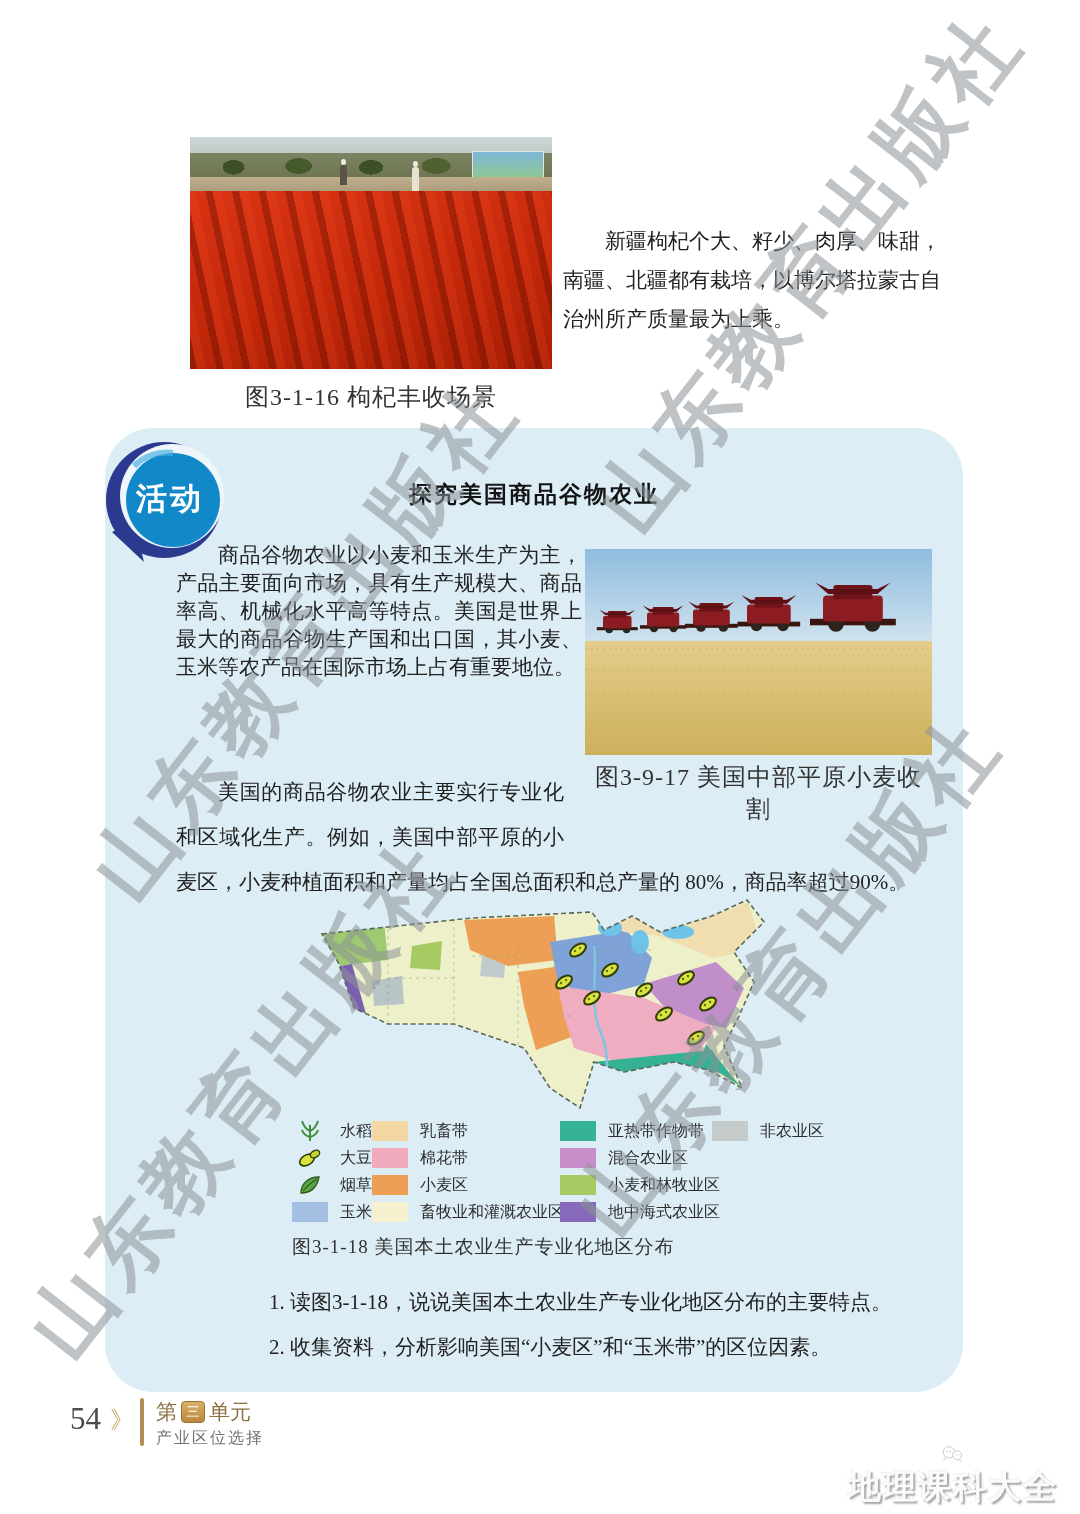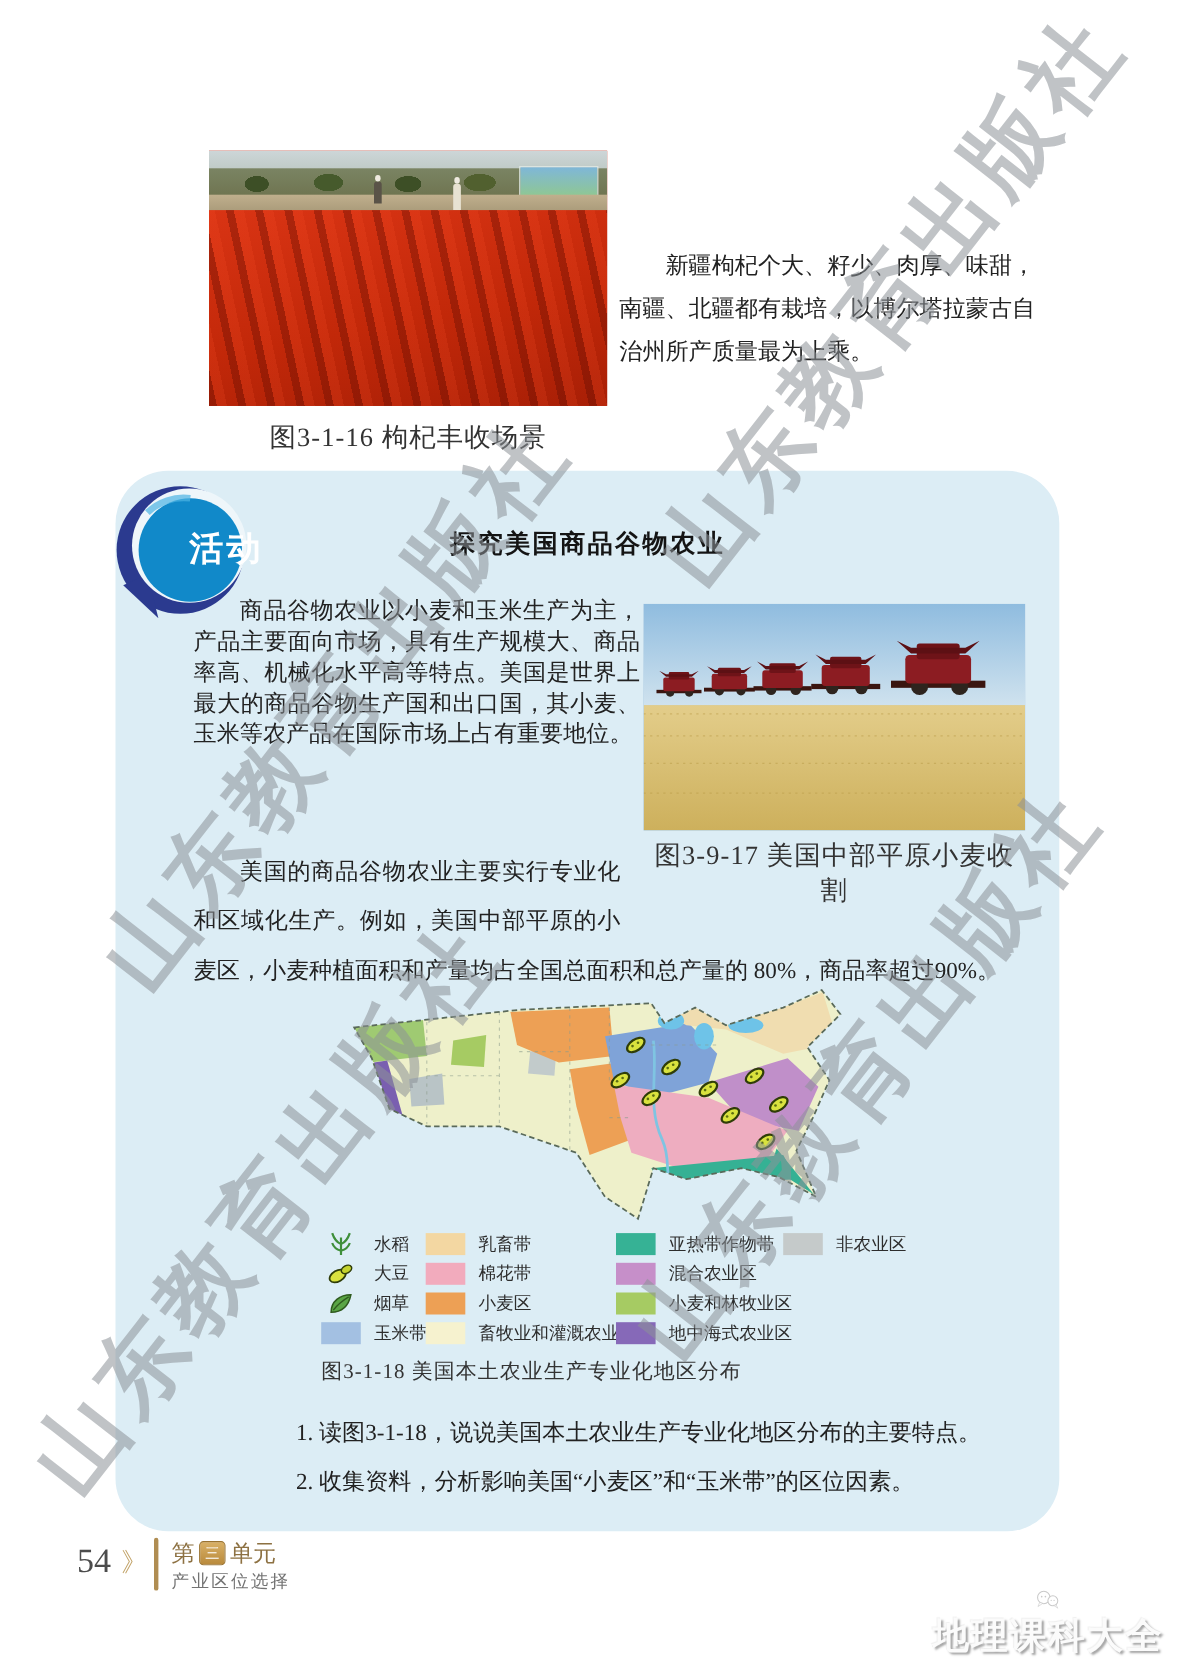--- a/index.html
+++ b/index.html
@@ -35,21 +35,21 @@
   .p16-fig::before{content:"";position:absolute;left:1px;top:-6px;width:5px;height:6px;background:#efeae0;border-radius:50%;}
   
   .cap{font-size:24px;color:#333;letter-spacing:1px;}
   .para{font-size:21px;text-align:justify;text-indent:2em;color:#222;}
   
   .actbox{left:105px;top:428px;width:858px;height:964px;background:#dcedf5;border-radius:48px;}
   .act-title{left:105px;top:479px;width:858px;text-align:center;font-size:23px;font-weight:bold;
      font-family:"Liberation Sans","DejaVu Sans",sans-serif;color:#141414;letter-spacing:2px;}
   .badge-wrap{left:104px;top:436px;width:132px;height:140px;}
   .badge-label{position:absolute;left:24px;top:42px;width:84px;text-align:center;font-size:31px;font-weight:bold;
-     color:#fff;font-family:"Liberation Sans","DejaVu Sans",sans-serif;letter-spacing:3px;margin-left:36px;}
+     color:#fff;font-family:"Liberation Sans","DejaVu Sans",sans-serif;letter-spacing:3px;}
   
   .photo17{left:585px;top:549px;width:347px;height:206px;overflow:hidden;background:#a9c9e2;}
   
   .lg-col{position:absolute;display:flex;flex-direction:column;gap:5px;}
   .lg-row{display:flex;align-items:center;height:22px;}
   .swatch{width:36px;height:20px;display:inline-block;margin-right:12px;flex:0 0 auto;}
   .lg-label{font-size:16px;color:#2d2d2d;font-family:"Liberation Sans","DejaVu Sans",sans-serif;white-space:nowrap;}
   .lg-ic{width:36px;height:24px;margin-right:12px;flex:0 0 auto;display:flex;align-items:center;justify-content:center;}
   
   .question{font-size:21px;color:#222;margin-left:25px;}
@@ -230,21 +230,21 @@
         </svg>
     </span>
     <span class="lg-label">烟草</span>
   </div>
   <div class="lg-row">
     <span class="swatch" style="background: rgb(163, 192, 226);"></span>
     <span class="lg-label">玉米带</span>
   </div>
 </div>
 
-<div class="lg-col" style="left:387px;top:1120px;">
+<div class="lg-col" style="left:372px;top:1120px;">
   <div class="lg-row">
     <span class="swatch" style="background: rgb(243, 215, 162);"></span>
     <span class="lg-label">乳畜带</span>
   </div>
   <div class="lg-row">
     <span class="swatch" style="background: rgb(242, 171, 189);"></span>
     <span class="lg-label">棉花带</span>
   </div>
   <div class="lg-row">
     <span class="swatch" style="background: rgb(237, 160, 85);"></span>

